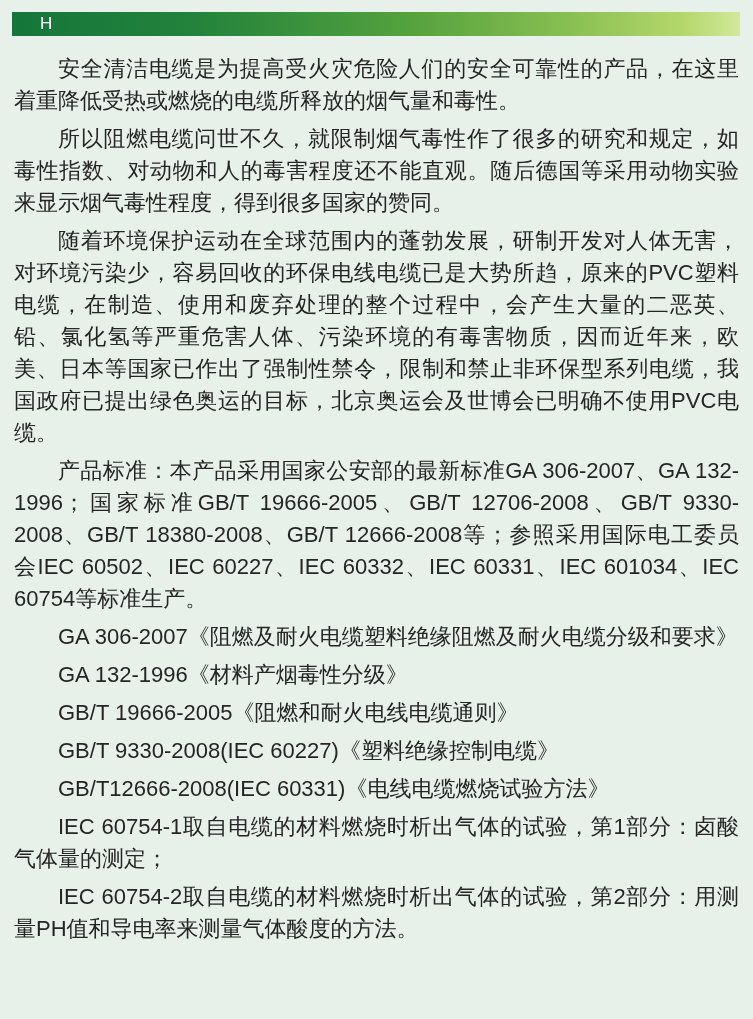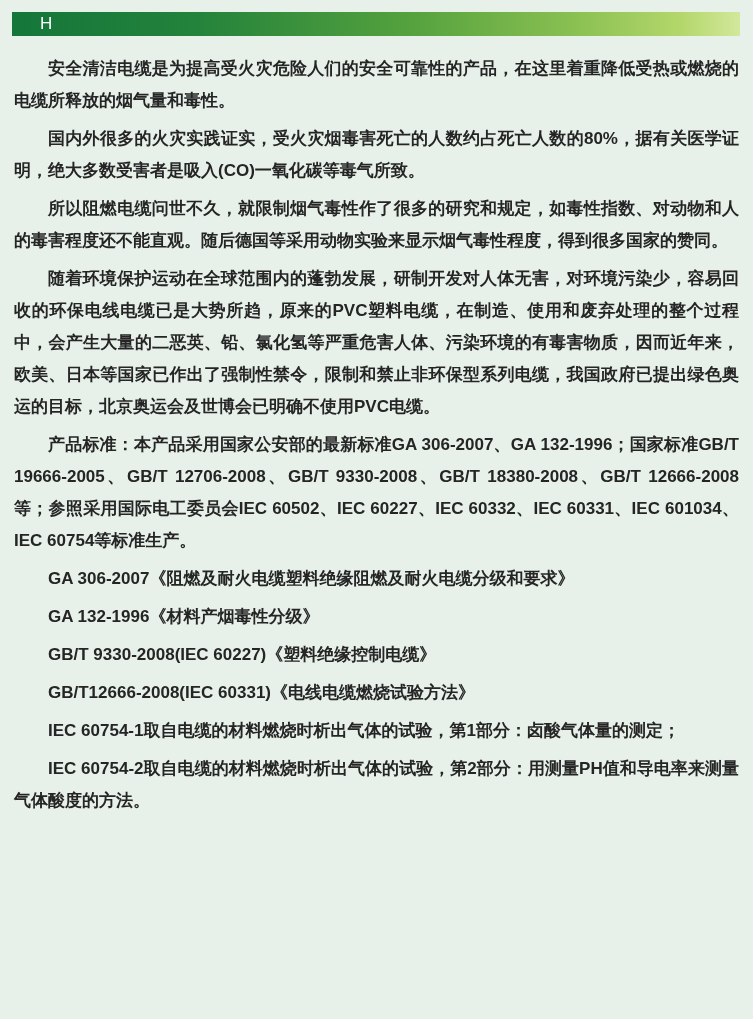--- a/index.html
+++ b/index.html
@@ -28,48 +28,47 @@
     padding-left: 28px;
     font-size: 17px;
     letter-spacing: 1px;
     white-space: nowrap;
   }
   .header-letter {
     margin-right: 13px;
   }
   .content {
     padding: 17px 1px 0 2px;
-    font-size: 17px;
+    font-size: 22px;
     line-height: 32px;
     color: #252525;
     text-align: justify;
     text-justify: inter-character;
-    font-weight: bold;
   }
   .content p {
     margin: 0 0 6px 0;
     text-indent: 2em;
   }
 </style>
 </head>
 <body>
 
 <div class="page">
 
   <div class="header-bar">
     <span class="header-letter">H</span>
   </div>
 
   <div class="content">
     <p>安全清洁电缆是为提高受火灾危险人们的安全可靠性的产品，在这里着重降低受热或燃烧的电缆所释放的烟气量和毒性。</p>
-    <p>国内外很多的火灾实践证实，受火灾烟毒害死亡的人数约占死亡人数的80%，据有关医学证明，绝大多数受害者是吸入(CO)一氧化碳等毒气所致。</p>
     <p>所以阻燃电缆问世不久，就限制烟气毒性作了很多的研究和规定，如毒性指数、对动物和人的毒害程度还不能直观。随后德国等采用动物实验来显示烟气毒性程度，得到很多国家的赞同。</p>
     <p>随着环境保护运动在全球范围内的蓬勃发展，研制开发对人体无害，对环境污染少，容易回收的环保电线电缆已是大势所趋，原来的PVC塑料电缆，在制造、使用和废弃处理的整个过程中，会产生大量的二恶英、铅、氯化氢等严重危害人体、污染环境的有毒害物质，因而近年来，欧美、日本等国家已作出了强制性禁令，限制和禁止非环保型系列电缆，我国政府已提出绿色奥运的目标，北京奥运会及世博会已明确不使用PVC电缆。</p>
     <p>产品标准：本产品采用国家公安部的最新标准GA 306-2007、GA 132-1996；国家标准GB/T 19666-2005、GB/T 12706-2008、GB/T 9330-2008、GB/T 18380-2008、GB/T 12666-2008等；参照采用国际电工委员会IEC 60502、IEC 60227、IEC 60332、IEC 60331、IEC 601034、IEC 60754等标准生产。</p>
     <p>GA 306-2007《阻燃及耐火电缆塑料绝缘阻燃及耐火电缆分级和要求》</p>
     <p>GA 132-1996《材料产烟毒性分级》</p>
+    <p>GB/T 19666-2005《阻燃和耐火电线电缆通则》</p>
     <p>GB/T 9330-2008(IEC 60227)《塑料绝缘控制电缆》</p>
     <p>GB/T12666-2008(IEC 60331)《电线电缆燃烧试验方法》</p>
     <p>IEC 60754-1取自电缆的材料燃烧时析出气体的试验，第1部分：卤酸气体量的测定；</p>
     <p>IEC 60754-2取自电缆的材料燃烧时析出气体的试验，第2部分：用测量PH值和导电率来测量气体酸度的方法。</p>
   </div>
 
 </div>
 
 </body></html>

